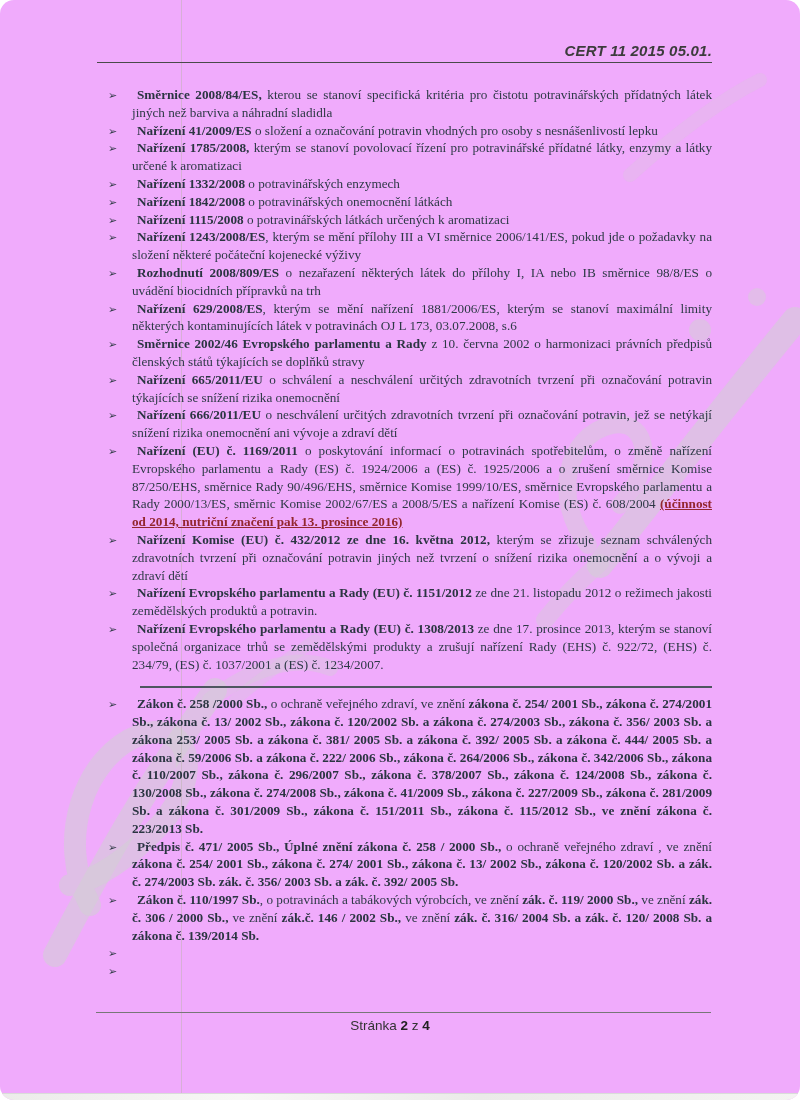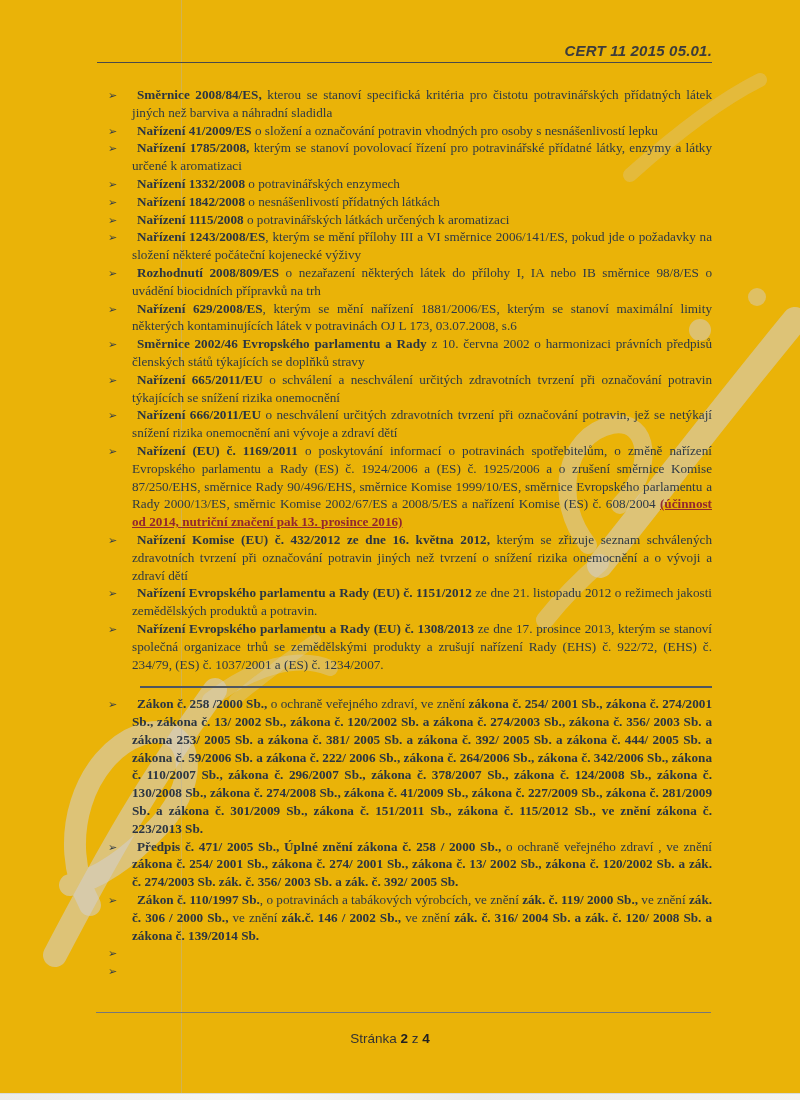--- a/index.html
+++ b/index.html
@@ -1,22 +1,23 @@
 <!DOCTYPE html>
 <html style="--body: #2d3946; --red: #93272f;"><head>
 <meta charset="utf-8">
 <style>
   html,body{margin:0;padding:0;background:#ffffff;}
   .page{
     position:relative;
     width:800px;height:1100px;
-    background:#eab308;
+    background:#f0abfc;
     overflow:hidden;
     font-family:"Liberation Serif","DejaVu Serif",serif;
     color:var(--body,#2d3946);
+    border-radius:14px;
   }
   
   .scan-vline{position:absolute;top:0;left:181px;width:1px;height:1100px;background:rgba(185,180,168,.45);}
   .scan-bottom-line{position:absolute;left:0;top:1093px;width:800px;height:1px;background:#d9dcd9;}
   .scan-bottom-strip{position:absolute;left:0;top:1094px;width:800px;height:6px;background:linear-gradient(90deg,#ececea,#f7f7f5 30%,#ebebe9 60%,#f4f4f2);}
   
   .watermark-svg{position:absolute;inset:0;pointer-events:none;}
   
   .header-text{
     position:absolute;top:42px;right:88px;
@@ -43,21 +44,21 @@
   .run-red{font-weight:bold;color:var(--red,#93272f);text-decoration:underline;}
   .group-divider{
     border:none;border-top:2px solid #4e5660;
     margin:13px 0 7px 44px;height:0;background:none;
   }
   
   .footer-rule{position:absolute;top:1012px;left:96px;width:615px;border-top:1px solid #777;}
   .footer{
     position:absolute;top:1018px;left:0;width:780px;text-align:center;
     font-family:"Liberation Sans","DejaVu Sans",sans-serif;
-    font-size:13.5px;color:#333;margin-top:13px;
+    font-size:13.5px;color:#333;
   }
   .footer b{font-weight:bold;color:#222;}
 </style>
 </head>
 <body>
 
 <div class="page">
 
   <svg class="watermark-svg" width="800" height="1100" viewBox="0 0 800 1100">
     <g fill="none" stroke="#d2d0d4" stroke-opacity="0.55" stroke-linecap="round">
@@ -83,21 +84,21 @@
 
   <div class="header-text">CERT 11 2015 05.01.</div>
   <div class="header-rule"></div>
 
   <div class="content">
     <div>
         <div class="item"><span class="bullet">➢</span><span class="firstpad"></span><span class="run-b">Směrnice 2008/84/ES,</span><span class="run-r"> kterou se stanoví specifická kritéria pro čistotu potravinářských přídatných látek jiných než barviva a náhradní sladidla</span></div>
         <div class="item"><span class="bullet">➢</span><span class="firstpad"></span><span class="run-b">Nařízení 41/2009/ES</span><span class="run-r"> o složení a označování potravin vhodných pro osoby s nesnášenlivostí lepku</span></div>
         <div class="item"><span class="bullet">➢</span><span class="firstpad"></span><span class="run-b">Nařízení 1785/2008,</span><span class="run-r"> kterým se stanoví povolovací řízení pro potravinářské přídatné látky, enzymy a látky určené k aromatizaci</span></div>
         <div class="item"><span class="bullet">➢</span><span class="firstpad"></span><span class="run-b">Nařízení 1332/2008</span><span class="run-r"> o potravinářských enzymech</span></div>
-        <div class="item"><span class="bullet">➢</span><span class="firstpad"></span><span class="run-b">Nařízení 1842/2008</span><span class="run-r"> o nesnášenlivostí přídatných látkách</span></div>
+        <div class="item"><span class="bullet">➢</span><span class="firstpad"></span><span class="run-b">Nařízení 1842/2008</span><span class="run-r"> o potravinářských onemocnění látkách</span></div>
         <div class="item"><span class="bullet">➢</span><span class="firstpad"></span><span class="run-b">Nařízení 1115/2008</span><span class="run-r"> o potravinářských látkách určených k aromatizaci</span></div>
         <div class="item"><span class="bullet">➢</span><span class="firstpad"></span><span class="run-b">Nařízení 1243/2008/ES</span><span class="run-r">, kterým se mění přílohy III a VI směrnice 2006/141/ES, pokud jde o požadavky na složení některé počáteční kojenecké výživy</span></div>
         <div class="item"><span class="bullet">➢</span><span class="firstpad"></span><span class="run-b">Rozhodnutí 2008/809/ES</span><span class="run-r"> o nezařazení některých látek do přílohy I, IA nebo IB směrnice 98/8/ES o uvádění biocidních přípravků na trh</span></div>
         <div class="item"><span class="bullet">➢</span><span class="firstpad"></span><span class="run-b">Nařízení 629/2008/ES</span><span class="run-r">, kterým se mění nařízení 1881/2006/ES, kterým se stanoví maximální limity některých kontaminujících látek v potravinách  OJ L 173, 03.07.2008, s.6</span></div>
         <div class="item"><span class="bullet">➢</span><span class="firstpad"></span><span class="run-b">Směrnice 2002/46 Evropského parlamentu a Rady</span><span class="run-r"> z 10. června 2002 o harmonizaci právních předpisů členských států týkajících se doplňků stravy</span></div>
         <div class="item"><span class="bullet">➢</span><span class="firstpad"></span><span class="run-b">Nařízení 665/2011/EU</span><span class="run-r"> o schválení a neschválení určitých zdravotních tvrzení při označování potravin týkajících se snížení rizika onemocnění</span></div>
         <div class="item"><span class="bullet">➢</span><span class="firstpad"></span><span class="run-b">Nařízení 666/2011/EU</span><span class="run-r"> o neschválení určitých zdravotních tvrzení při označování potravin, jež se netýkají snížení rizika onemocnění ani vývoje a zdraví dětí</span></div>
         <div class="item"><span class="bullet">➢</span><span class="firstpad"></span><span class="run-b">Nařízení (EU) č. 1169/2011</span><span class="run-r">  o poskytování informací o potravinách spotřebitelům, o změně nařízení Evropského parlamentu a Rady (ES) č. 1924/2006 a (ES) č. 1925/2006 a o zrušení směrnice Komise 87/250/EHS, směrnice Rady 90/496/EHS, směrnice Komise 1999/10/ES, směrnice Evropského parlamentu a Rady 2000/13/ES, směrnic Komise 2002/67/ES a 2008/5/ES a nařízení Komise (ES) č. 608/2004 </span><span class="run-red">(účinnost od 2014, nutriční značení pak 13. prosince 2016)</span></div>
         <div class="item"><span class="bullet">➢</span><span class="firstpad"></span><span class="run-b">Nařízení Komise (EU) č. 432/2012  ze dne 16. května 2012,</span><span class="run-r"> kterým se zřizuje seznam schválených zdravotních tvrzení při označování potravin jiných než tvrzení o snížení rizika onemocnění a o vývoji a zdraví dětí</span></div>
         <div class="item"><span class="bullet">➢</span><span class="firstpad"></span><span class="run-b">Nařízení Evropského parlamentu a Rady (EU) č. 1151/2012</span><span class="run-r"> ze dne 21. listopadu 2012 o režimech jakosti zemědělských produktů a potravin.</span></div>

